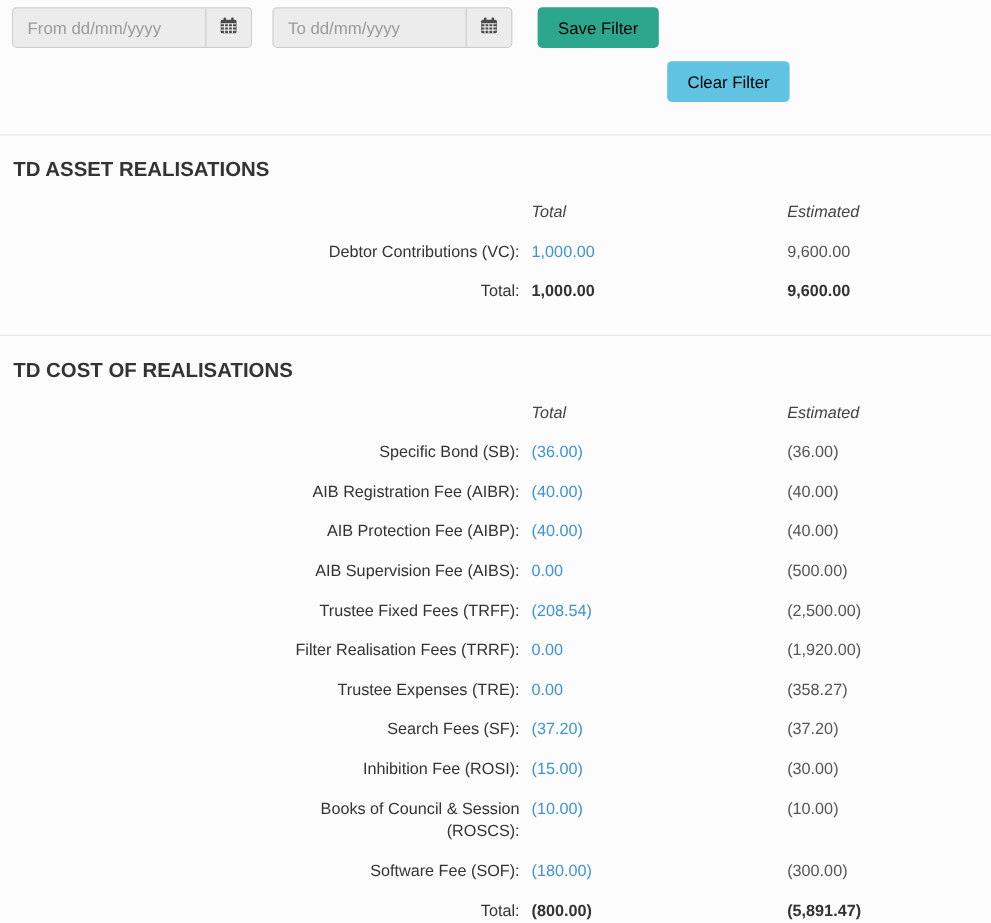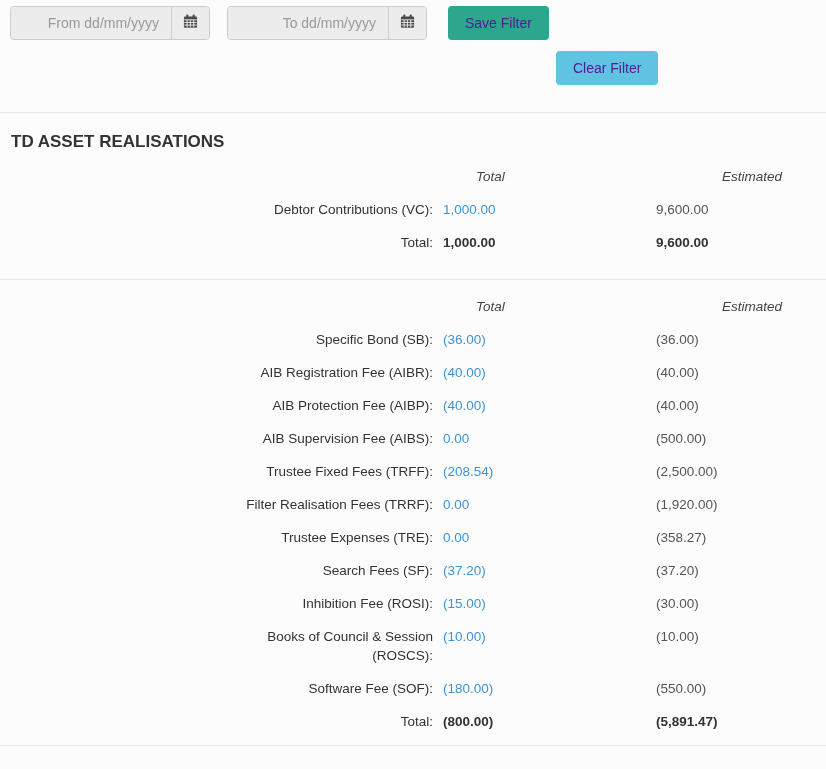--- a/index.html
+++ b/index.html
@@ -29,41 +29,40 @@
   .input-group input {
     width: 160px;
     height: 32px;
     border: none;
     outline: none;
     background: #ececec;
     padding: 0 12px;
     font-size: 14px;
     font-family: "Liberation Sans", sans-serif;
     color: #0c4a6e;
-    text-align: right;
   }
   .input-group input::placeholder { color: #9a9a9a; }
   .addon-btn {
     width: 38px;
     height: 32px;
     border: none;
     border-left: 1px solid #cccccc;
     background: #ececec;
     display: flex;
     align-items: center;
     justify-content: center;
     cursor: pointer;
   }
   .group-from { margin-right: 17px; }
   .group-to   { margin-right: 21px; }
   .btn {
     height: 34px;
     border: none;
     border-radius: 4px;
-    color: #4c1d95;
+    color: #000000;
     font-size: 14px;
     font-family: "Liberation Sans", sans-serif;
     padding: 0 17px;
     cursor: pointer;
   }
   .btn-save  { background: #2ca78d; margin-right: 7px; }
   .btn-clear { background: #5fc3e1; margin-top: 45px; }
 
   
   hr { border: none; border-top: 1px solid #e7e7e7; }
@@ -71,21 +70,21 @@
   .bottom-divider  { margin-top: 13px; }
 
   
   .section-title {
     margin: 21px 0 0 11px;
     font-size: 17px;
     font-weight: bold;
     color: #333;
     line-height: 16px;
   }
-  .header-row { margin-top: 17px; gap: 33px; }
+  .header-row { margin-top: 17px; }
 
   .grid-row {
     display: grid;
     grid-template-columns: 438px 218px auto;
     margin-bottom: 14px;
     font-size: 13.5px;
     line-height: 19px;
   }
   .col-label {
     padding-left: 223px;
@@ -172,20 +171,21 @@
 </div>
     <div class="grid-row total-row">
       <div class="col-label">Total:</div>
       <div class="col-total">1,000.00</div>
       <div class="col-est">9,600.00</div>
     </div>
   </section>
 
   <section class="report-section">
     <hr class="section-divider">
+    <h4 class="section-title">TD COST OF REALISATIONS</h4>
     <div class="grid-row header-row">
       <div class="col-label"></div>
       <div class="col-total hdr">Total</div>
       <div class="col-est hdr">Estimated</div>
     </div>
     <div class="rows">
   <div class="grid-row data-row">
     <div class="col-label">Specific Bond (SB):</div>
     <div class="col-total">
       <a class="value-link">(36.00)</a>
@@ -263,21 +263,21 @@
       <a class="value-link">(10.00)</a>
     </div>
     <div class="col-est est-value">(10.00)</div>
   </div>
 
   <div class="grid-row data-row">
     <div class="col-label">Software Fee (SOF):</div>
     <div class="col-total">
       <a class="value-link">(180.00)</a>
     </div>
-    <div class="col-est est-value">(550.00)</div>
+    <div class="col-est est-value">(300.00)</div>
   </div>
 </div>
     <div class="grid-row total-row">
       <div class="col-label">Total:</div>
       <div class="col-total">(800.00)</div>
       <div class="col-est">(5,891.47)</div>
     </div>
   </section>
 </div>
 

